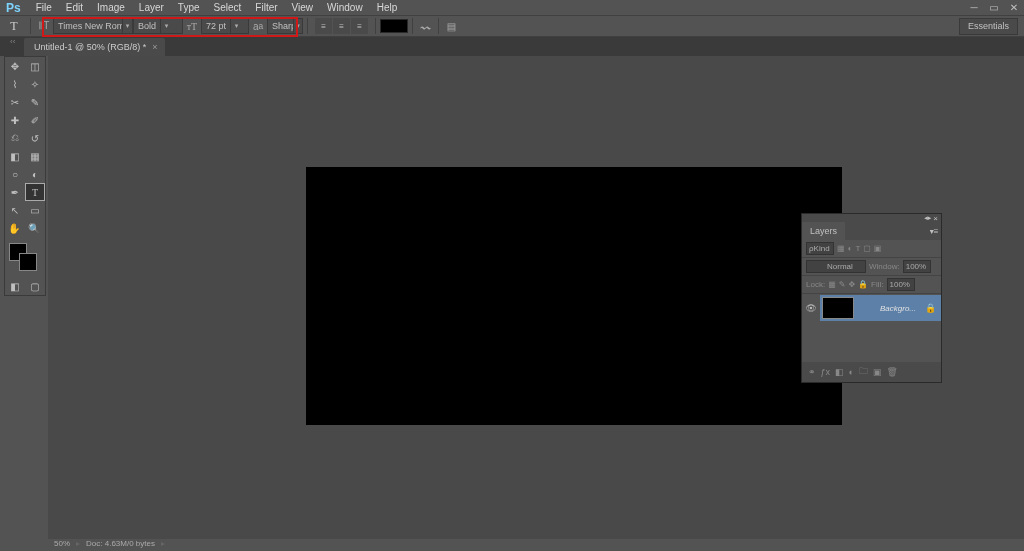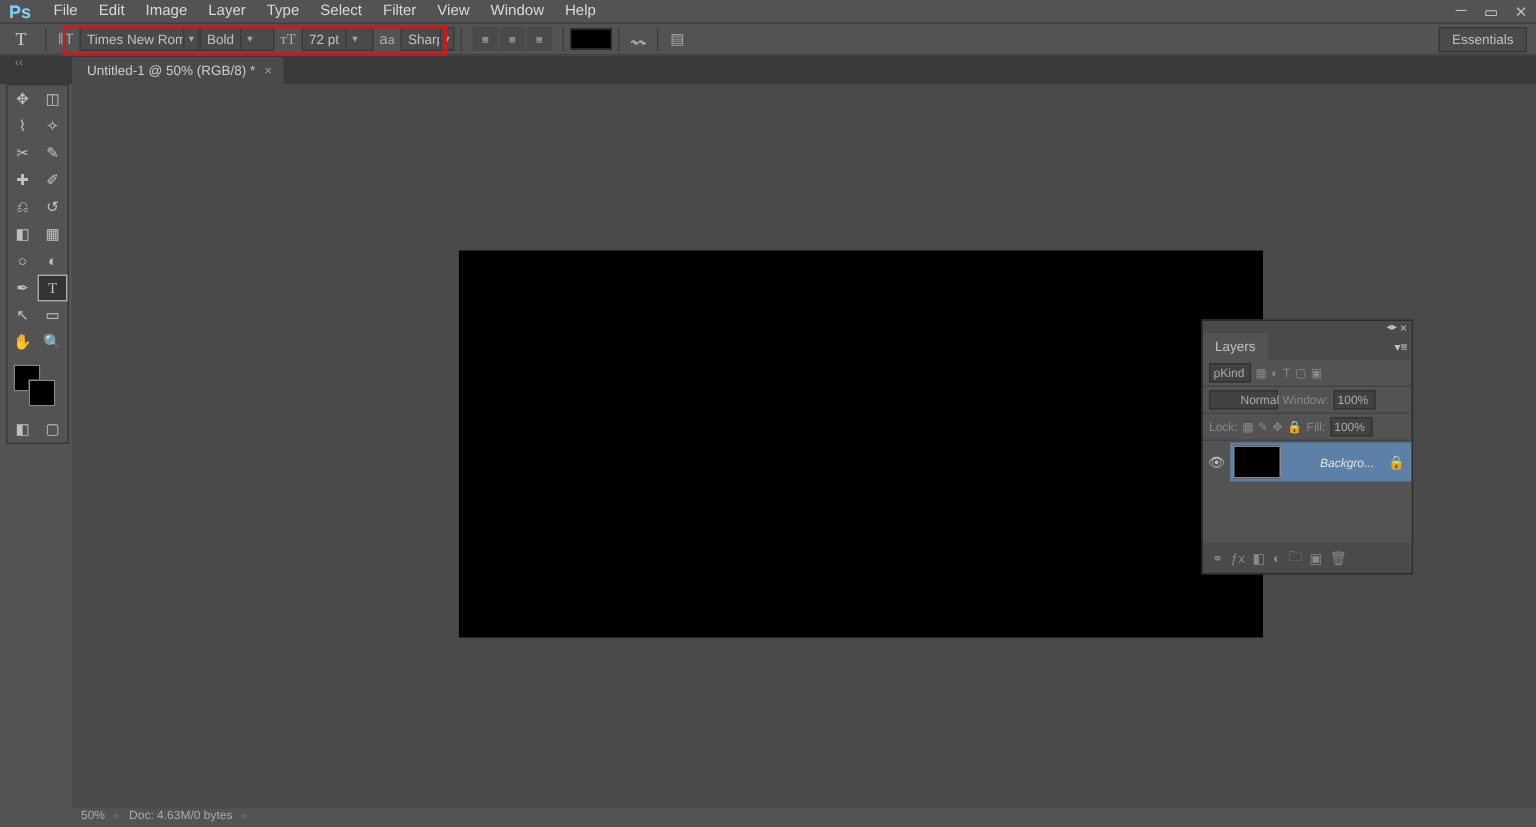--- a/index.html
+++ b/index.html
@@ -23,21 +23,21 @@
 .dropdown .dd-arrow { width: 12px; display:flex; align-items:center; justify-content:center; font-size:7px; color:#aaa; border-left:1px solid #3a3a3a; height:100%; }
 .highlight-box { position: absolute; border: 2px solid #d01818; pointer-events: none; }
 .essentials-btn { margin-left: auto; background: #4a4a4a; border: 1px solid #3a3a3a; height: 17px; padding: 0 8px; font-size: 9px; display: flex; align-items: center; }
 .opt-group { display: flex; align-items: center; gap: 1px; margin: 0 3px; }
 .align-btn { width: 17px; height: 16px; background: #4a4a4a; display:flex; align-items:center; justify-content:center; font-size:8px; }
 .color-swatch { width: 28px; height: 14px; background: #000; border: 1px solid #2a2a2a; }
 .warp-btn, .panel-btn { width: 17px; height: 16px; display:flex; align-items:center; justify-content:center; font-size:10px; color:#aaa; }
 .cdbl{ font-size:8px; position:absolute; left:10px; top:37px; color:#888;}
 
 
-.tabstrip { height: 19px; background: #3a3a3a; display: flex; align-items: flex-end; padding-left: 48px; }
+.tabstrip { height: 19px; background: #3a3a3a; display: flex; align-items: flex-end; padding-left: 24px; }
 .doctab { background: #4a4a4a; height: 18px; display: flex; align-items: center; padding: 0 8px 0 10px; font-size: 9px; color: #ccc; border-top-left-radius: 2px; border-top-right-radius: 2px; }
 .doctab .close-x { margin-left: 6px; font-size: 9px; color: #999; }
 
 
 .toolbox { position: absolute; left: 4px; top: 56px; width: 42px; background: #535353; border: 1px solid #3a3a3a; }
 .toolbox-row { display: flex; }
 .tool-btn { width: 20px; height: 18px; display: flex; align-items: center; justify-content: center; color: #c0c0c0; font-size: 10px; }
 .tool-btn.selected { background: #333; border: 1px solid #aaa; }
 .color-fgbg { position: relative; width: 40px; height: 36px; margin-top: 4px; }
 .color-fg { position: absolute; width: 18px; height: 18px; background: #000; border: 1px solid #888; left: 4px; top: 2px; }
@@ -208,21 +208,21 @@
   </div>
   <div class="panel-row">
     <span class="mini-input" style="width:28px;">ρ <span>Kind</span></span>
     <span>▦</span>
     <span>◐</span>
     <span>T</span>
     <span>▢</span>
     <span>▣</span>
   </div>
   <div class="panel-row">
-    <span class="mini-input" style="width:46px;padding-left:20px;">Normal</span>
+    <span class="mini-input" style="width:60px;padding-left:20px;">Normal</span>
     <span>Window:</span>
     <span class="mini-input" style="width:28px;">100%</span>
   </div>
   <div class="panel-row">
     <span>Lock:</span>
     <span>▦</span>
     <span>✎</span>
     <span>✥</span>
     <span>🔒</span>
     <span>Fill:</span>

